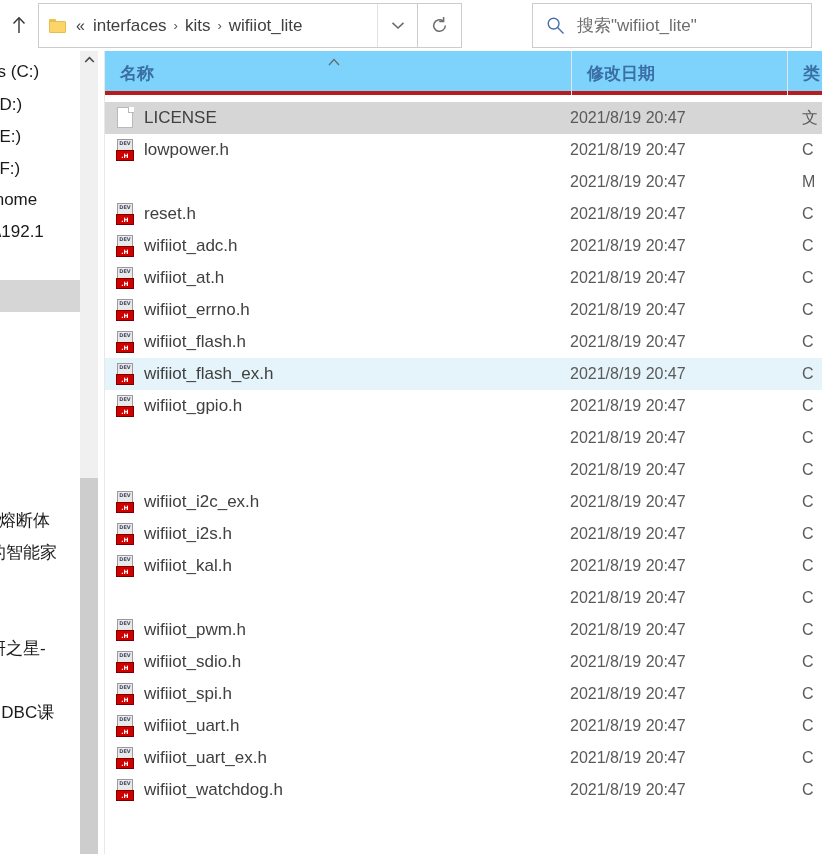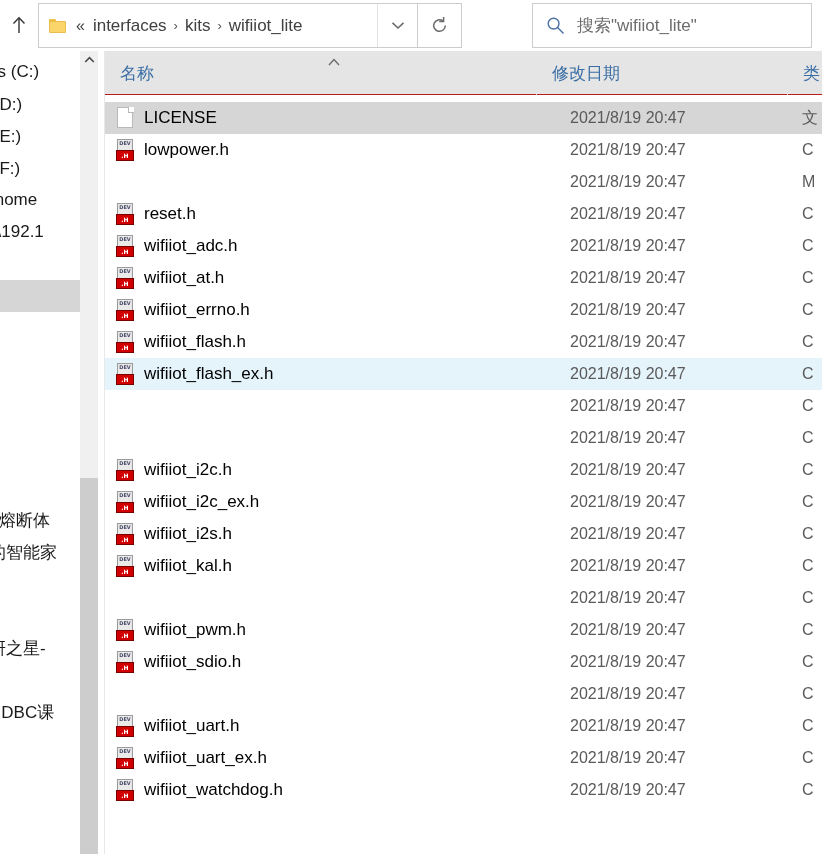--- a/index.html
+++ b/index.html
@@ -109,49 +109,49 @@
     background: #e8e8e8;
   }
 
   
   .pane {
     position: absolute; left: 105px; top: 51px; width: 717px; height: 803px;
     background: #ffffff; overflow: hidden;
   }
   .colheaders {
     position: absolute; left: 0; top: 0; width: 717px; height: 44px;
-    border-bottom: 1px solid #b91c1c; background: #e5e5e5;
+    border-bottom: 4px solid #b91c1c; background: #7dd3fc; font-weight: bold;
   }
   .colhead {
     position: absolute; top: 0; height: 44px;
     display: flex; align-items: center;
     font-size: 17px; color: #3a6ea5; cursor: default;
     padding-left: 15px; white-space: nowrap;
   }
   .colhead.name { left: 0; width: 450px; }
-  .colhead.date { left: 431px; width: 232px; border-left: 1px solid #e5e5e5; }
+  .colhead.date { left: 466px; width: 232px; border-left: 1px solid #e5e5e5; }
   .colhead.type { left: 682px; width: 60px; border-left: 1px solid #e5e5e5; }
   .sort-caret {
     position: absolute; left: 222px; top: 6px; width: 14px; height: 10px;
   }
 
   .rows { position: absolute; left: 0; top: 51px; width: 717px; }
   .row {
     position: relative; width: 717px; height: 32px;
     display: flex; align-items: center; cursor: default;
   }
   .row.selected { background: #d6d6d6; }
   .row.hovered  { background: #e5f3fb; }
 
   .cell-name {
     position: absolute; left: 0; width: 450px; height: 32px;
     display: flex; align-items: center; padding-left: 10px; gap: 9px;
     white-space: nowrap; overflow: hidden;
   }
-  .fname { font-size: 17px; color: #000000; }
+  .fname { font-size: 17px; color: #404040; }
   .cell-date {
     position: absolute; left: 450px; width: 232px; height: 32px;
     display: flex; align-items: center; padding-left: 15px;
     font-size: 16px; color: #5a5a5a; white-space: nowrap;
   }
   .cell-type {
     position: absolute; left: 682px; width: 60px; height: 32px;
     display: flex; align-items: center; padding-left: 15px;
     font-size: 16px; color: #5a5a5a; white-space: nowrap; overflow: hidden;
   }
@@ -452,38 +452,38 @@
               <span class="block">
                 <span class="hh">.H</span>
               </span>
             </span>
             <span class="fname">wifiiot_flash_ex.h</span>
           </div>
           <div class="cell-date">2021/8/19 20:47</div>
           <div class="cell-type">C</div>
         </div>
         <div class="row">
-          <div class="cell-date">2021/8/19 20:47</div>
-          <div class="cell-type">C</div>
-        </div>
-        <div class="row">
-          <div class="cell-date">2021/8/19 20:47</div>
-          <div class="cell-type">C</div>
-        </div>
-        <div class="row">
-          <div class="cell-name">
-            <span class="ico h">
-              <span class="sheet"></span>
-              <span class="dev">DEV</span>
-              <span class="block">
-                <span class="hh">.H</span>
-              </span>
-            </span>
-            <span class="fname">wifiiot_i2c.h</span>
-          </div>
+          <div class="cell-name">
+            <span class="ico h">
+              <span class="sheet"></span>
+              <span class="dev">DEV</span>
+              <span class="block">
+                <span class="hh">.H</span>
+              </span>
+            </span>
+            <span class="fname">wifiiot_gpio.h</span>
+          </div>
+          <div class="cell-date">2021/8/19 20:47</div>
+          <div class="cell-type">C</div>
+        </div>
+        <div class="row">
+          <div class="cell-date">2021/8/19 20:47</div>
+          <div class="cell-type">C</div>
+        </div>
+        <div class="row">
           <div class="cell-date">2021/8/19 20:47</div>
           <div class="cell-type">C</div>
         </div>
         <div class="row">
           <div class="cell-name">
             <span class="ico h">
               <span class="sheet"></span>
               <span class="dev">DEV</span>
               <span class="block">
                 <span class="hh">.H</span>
@@ -548,20 +548,30 @@
               <span class="block">
                 <span class="hh">.H</span>
               </span>
             </span>
             <span class="fname">wifiiot_sdio.h</span>
           </div>
           <div class="cell-date">2021/8/19 20:47</div>
           <div class="cell-type">C</div>
         </div>
         <div class="row">
+          <div class="cell-name">
+            <span class="ico h">
+              <span class="sheet"></span>
+              <span class="dev">DEV</span>
+              <span class="block">
+                <span class="hh">.H</span>
+              </span>
+            </span>
+            <span class="fname">wifiiot_spi.h</span>
+          </div>
           <div class="cell-date">2021/8/19 20:47</div>
           <div class="cell-type">C</div>
         </div>
         <div class="row">
           <div class="cell-name">
             <span class="ico h">
               <span class="sheet"></span>
               <span class="dev">DEV</span>
               <span class="block">
                 <span class="hh">.H</span>

